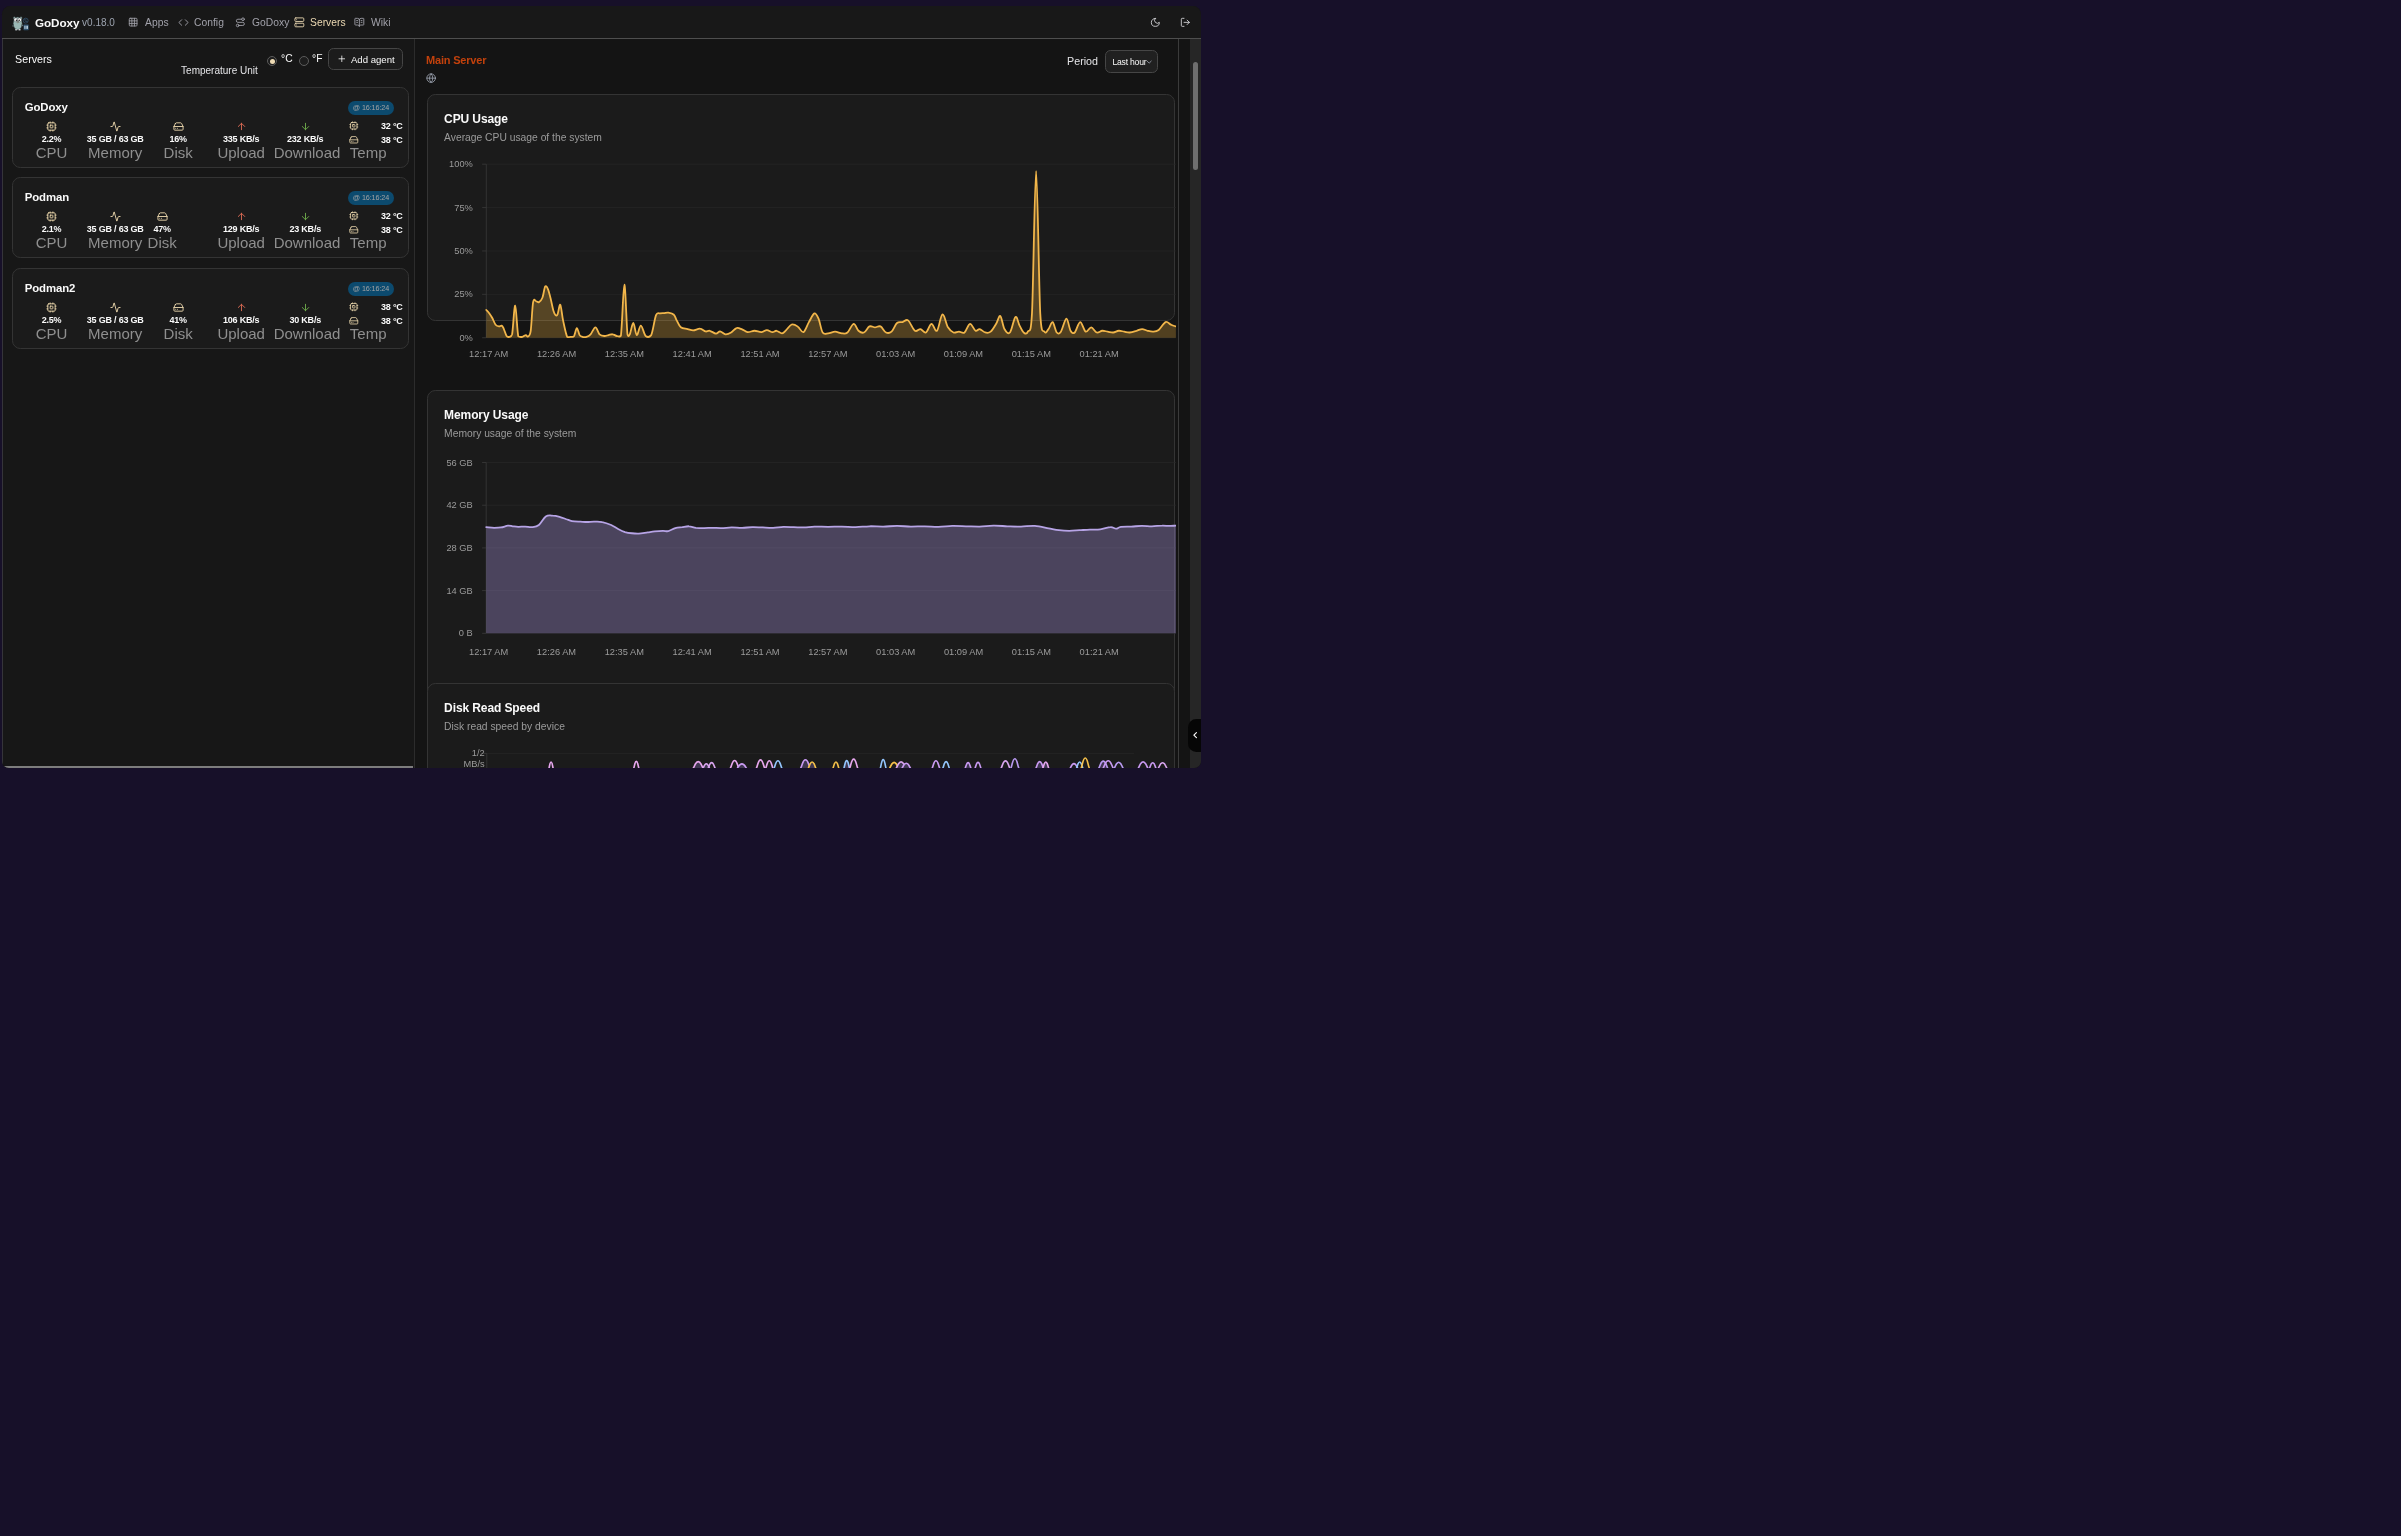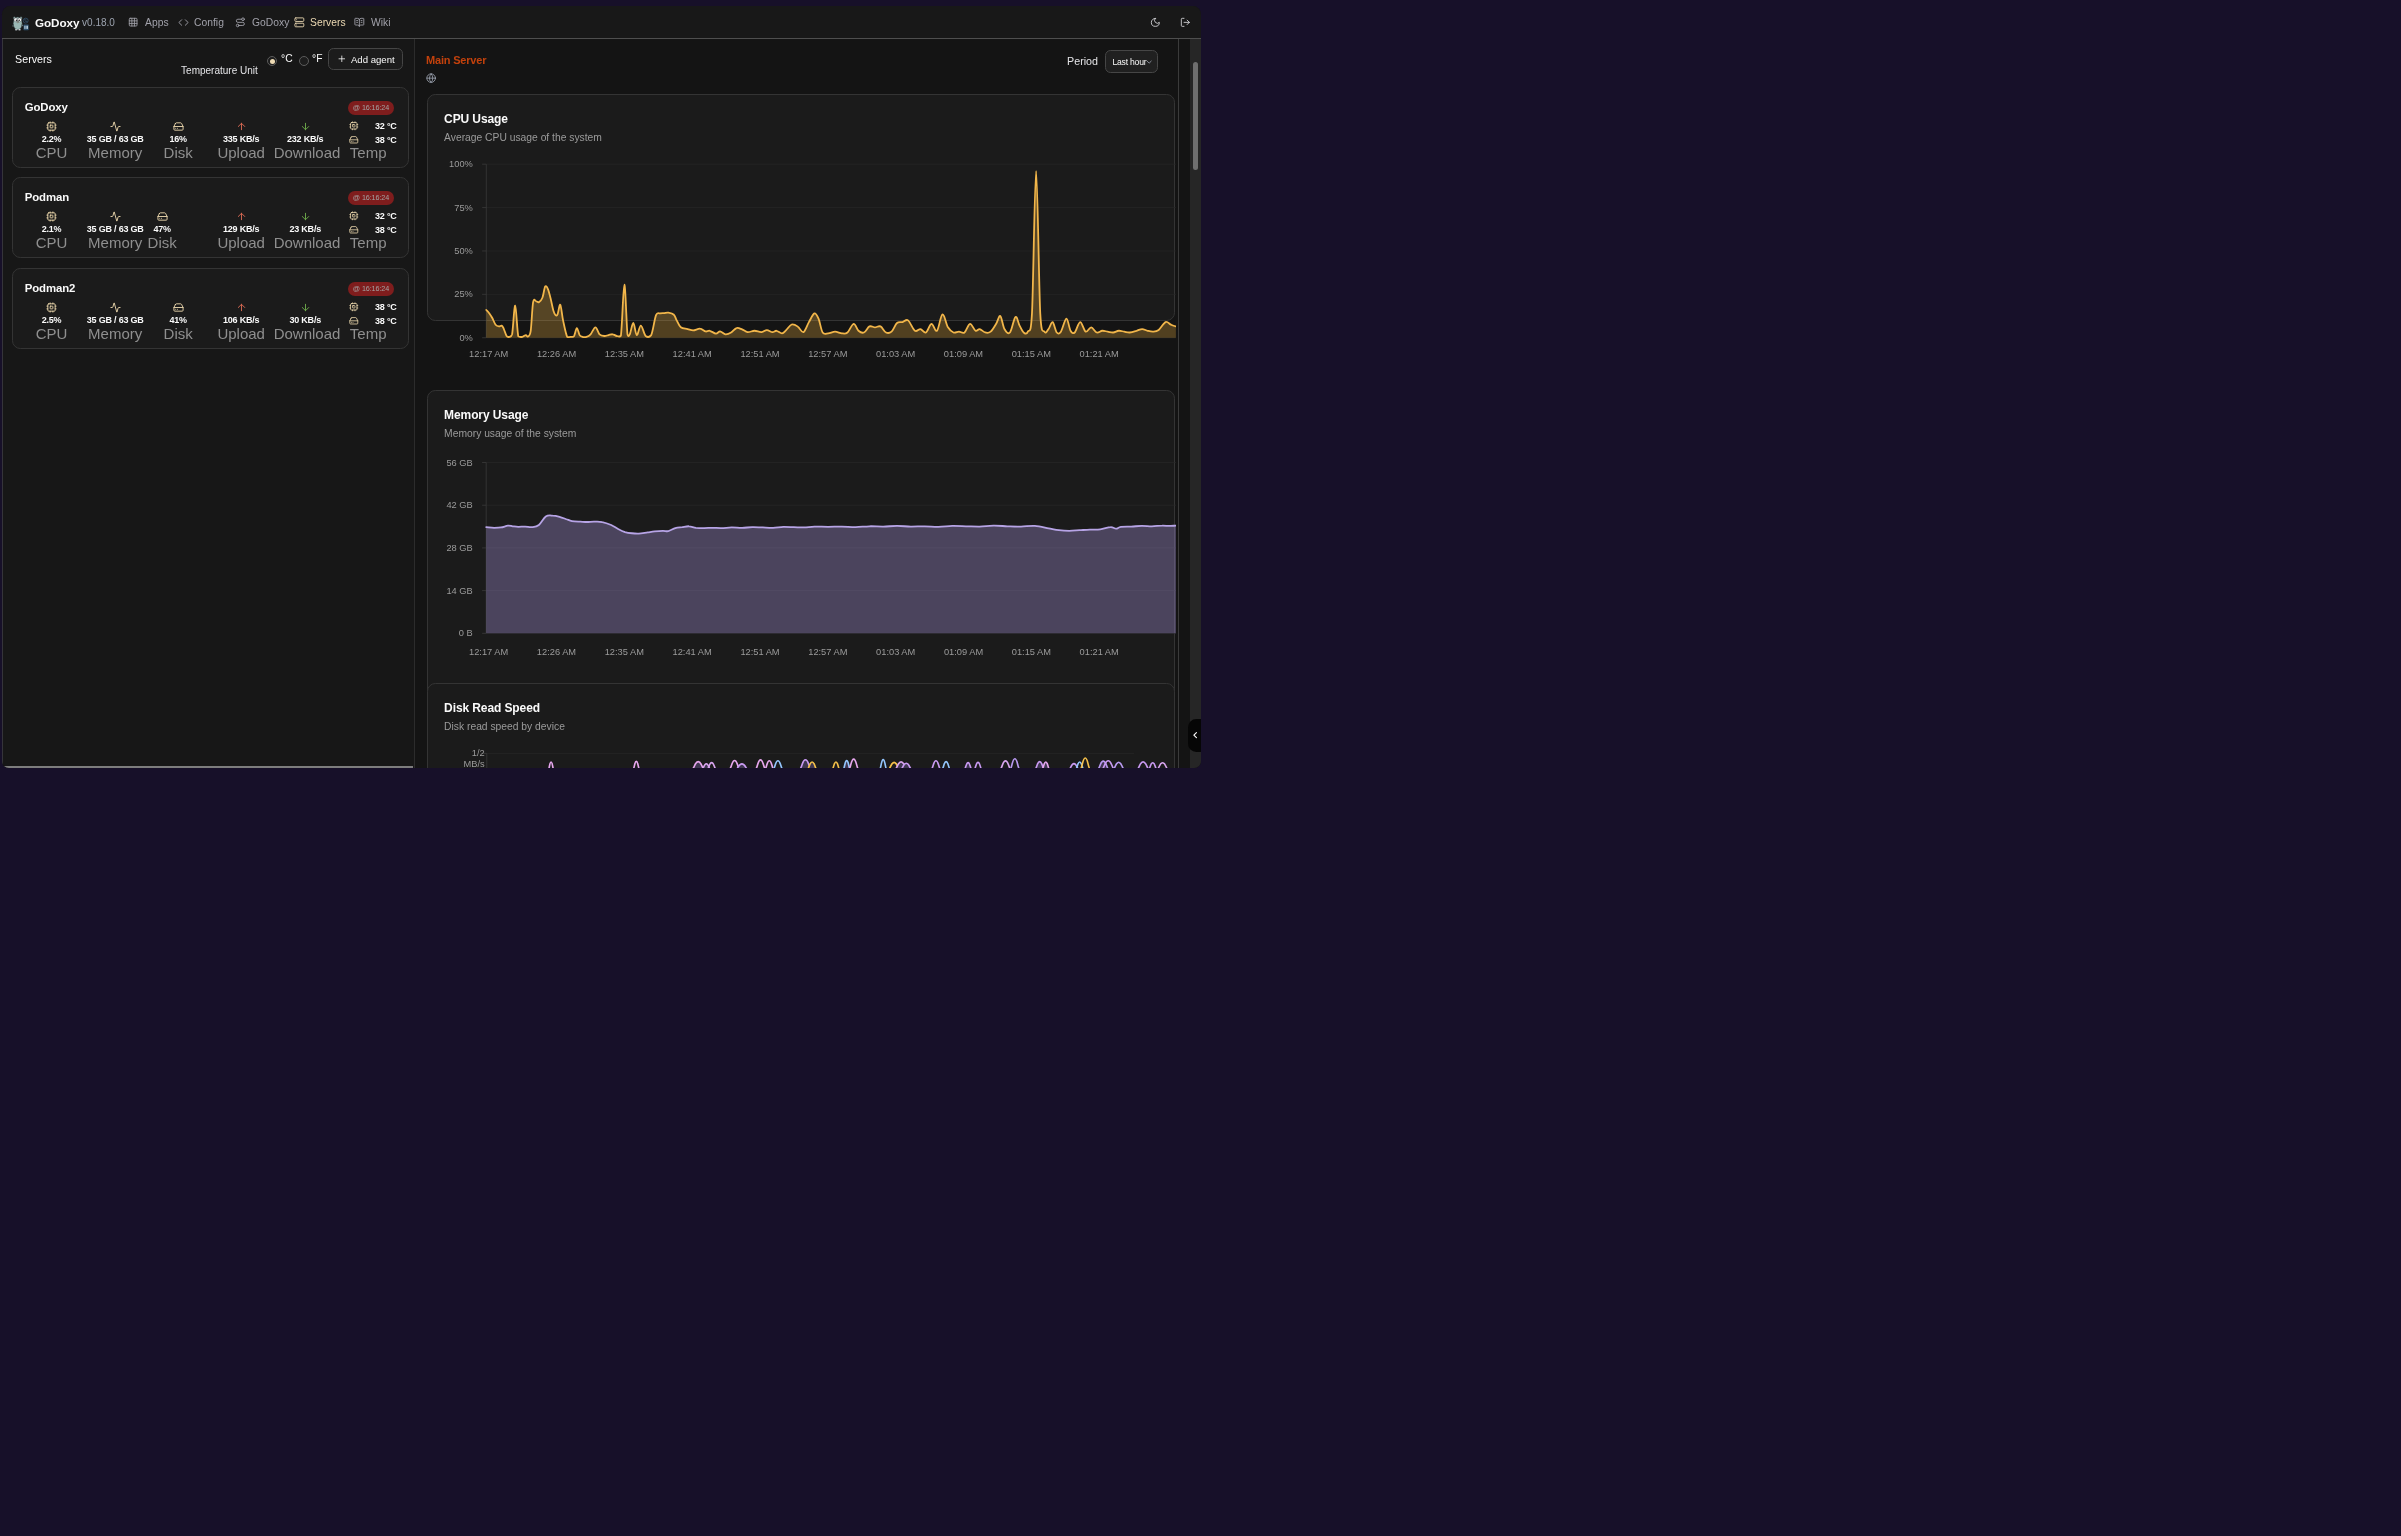--- a/index.html
+++ b/index.html
@@ -12,26 +12,26 @@
 #leftpanel{position:absolute;left:0;top:0;width:412px;height:100%;border-right:0.7px solid #2c2c2c;background:#171717}
 #gutter{position:absolute;left:1177px;top:33px;right:0;bottom:0;background:#141414}
 #vtrack{position:absolute;left:1188px;top:33px;right:0;bottom:0;background:#262626}
 #vthumb{position:absolute;left:1191px;top:56px;width:5.2px;height:108px;background:#6f6f6f;border-radius:2.8px}
 #hbar{position:absolute;left:2.1px;top:760px;width:409px;height:1.7px;background:#7d7d7d}
 .navtxt{position:absolute;top:0;height:32px;display:flex;align-items:center;color:#a1a1aa;font-size:10.3px}
 .ic{display:block}
 .card{position:absolute;background:#1b1b1b;border:0.7px solid #343434;border-radius:8.3px}
 .scard{left:8.6px;width:397px;height:81px}
 .stitle{position:absolute;left:12px;top:11px;font-size:11.4px;font-weight:700;color:#fafafa;line-height:16.5px;letter-spacing:-0.1px}
-.pill{position:absolute;right:13.8px;top:12.4px;height:14.5px;border-radius:6.9px;background:#7f1d1d;color:#a3a3a3;font-size:7.2px;display:flex;align-items:center;padding:0 4.8px;letter-spacing:-0.1px}
+.pill{position:absolute;right:13.8px;top:12.4px;height:14.5px;border-radius:6.9px;background:#0c4a6e;color:#a3a3a3;font-size:7.2px;display:flex;align-items:center;padding:0 4.8px;letter-spacing:-0.1px}
 .col{position:absolute;top:0;height:100%;width:63px;text-align:center}
 .colic{position:absolute;top:33px;width:100%;display:flex;justify-content:center}
 .val{position:absolute;top:45px;width:100%;font-size:9px;font-weight:700;color:#fafafa;line-height:13.8px;white-space:nowrap;letter-spacing:-0.2px}
 .lab{position:absolute;top:59px;width:100%;font-size:15px;color:#8f8f8f;line-height:11.7px}
-.trow{position:absolute;display:flex;align-items:center;gap:16px;height:13.8px;left:12.7px}
+.trow{position:absolute;display:flex;align-items:center;gap:22px;height:13.8px;left:12.7px}
 .tval{font-size:9px;font-weight:700;color:#fafafa;letter-spacing:-0.2px}
 .ccard{left:424px;width:748px}
 .ctitle{position:absolute;left:16px;top:14.5px;font-size:12px;font-weight:700;color:#fafafa;line-height:18px;letter-spacing:-0.1px}
 .csub{position:absolute;left:16px;top:36px;font-size:10.3px;color:#9b9b9b;line-height:13.8px}
 svg.chart{position:absolute;left:0;top:0}
 .glab{font-size:13.5px;fill:#9b9b9b}
 #mainhead{position:absolute;left:423px;top:12.7px}
 #period{position:absolute;top:10.7px;left:1064px;display:flex;align-items:center}
 #pbtn{position:relative;margin-left:6.5px;width:53px;height:23px;border:0.7px solid #464646;background:#202020;border-radius:5.5px;white-space:nowrap}
 #pbtn span{position:absolute;left:6.9px;top:5.9px;font-size:8.6px;letter-spacing:-0.2px;color:#fafafa}

